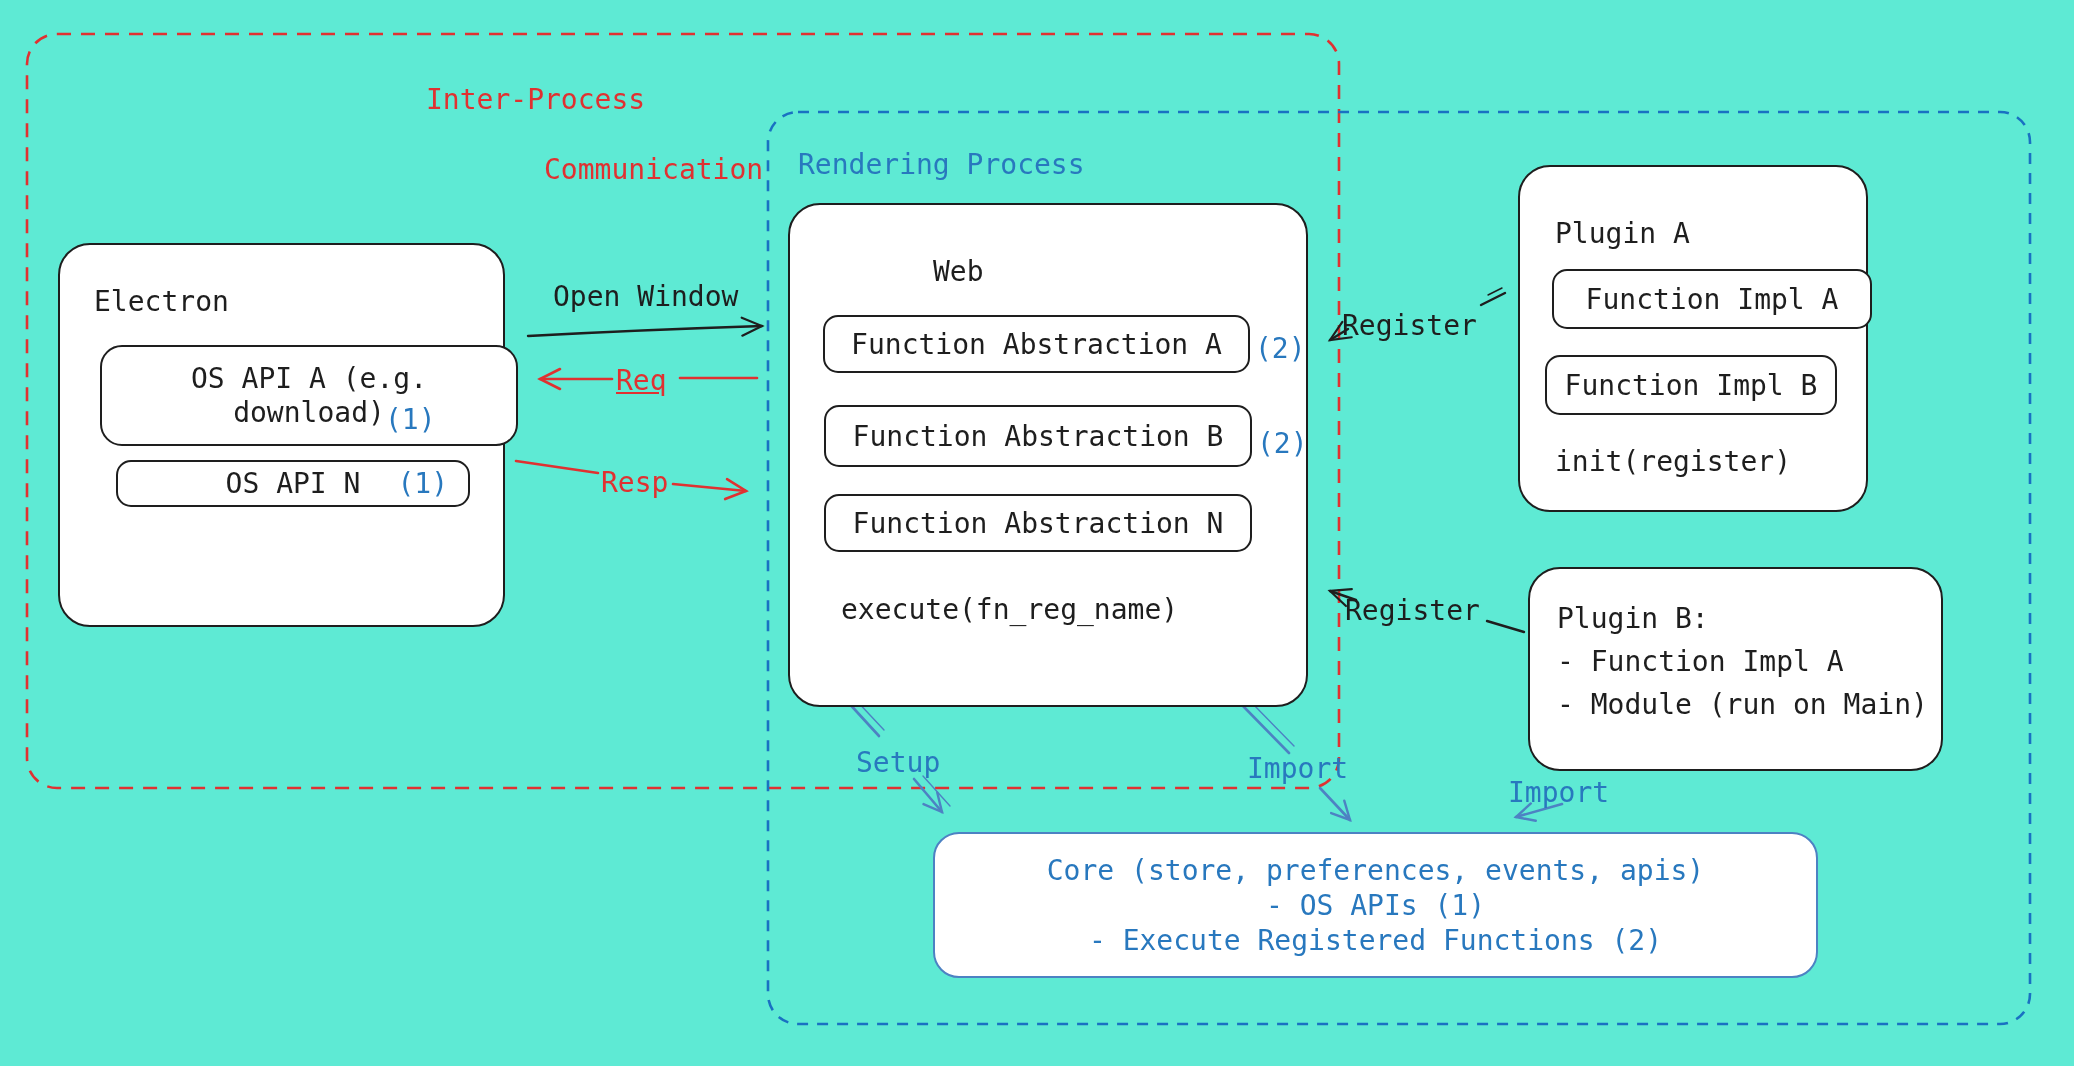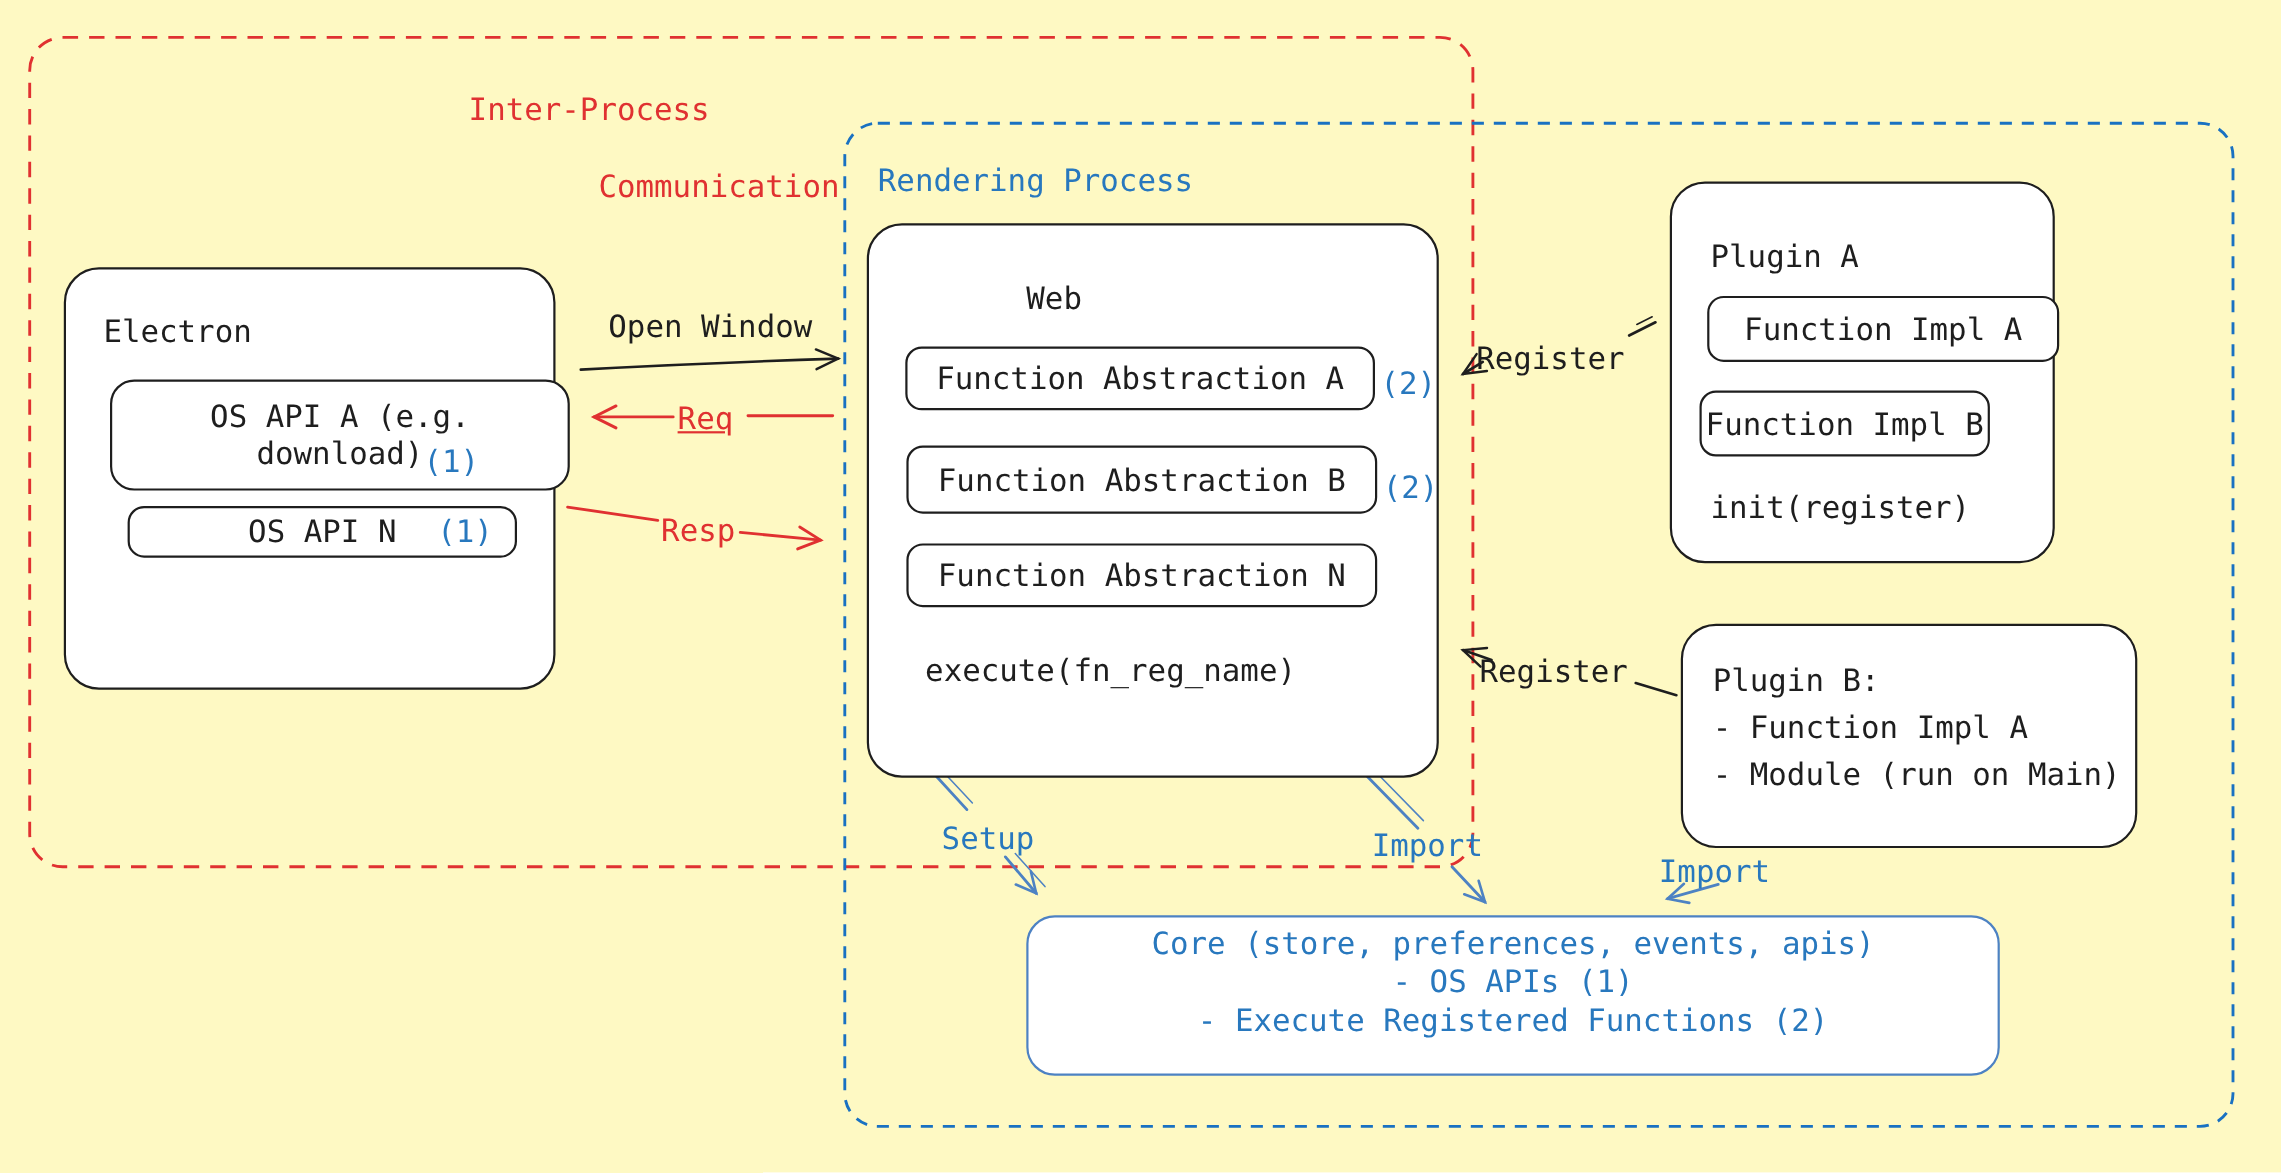--- a/index.html
+++ b/index.html
@@ -1,18 +1,18 @@
 <!DOCTYPE html>
 <html style="--red: #e03131; --blue: #1971c2; --blue_text: #2878be; --blue_soft: #4d82c3; --black: #1e1e1e;"><head>
 <meta charset="utf-8">
 <style>
   html,body { margin:0; padding:0; background:#ffffff; }
   .canvas {
     position:relative; width:2074px; height:1066px; overflow:hidden;
-    background:#fef9c3; color:var(--black);
+    background:#5eead4; color:var(--black);
     font-family:"DejaVu Sans Mono", "Liberation Mono", monospace;
     font-size:28px;
   }
   svg.layer { position:absolute; left:0; top:0; pointer-events:none; }
   .frame-red  { fill:none; stroke:var(--red);  stroke-width:2.6; stroke-dasharray:14 10; }
   .frame-blue { fill:none; stroke:var(--blue); stroke-width:2.6; stroke-dasharray:11 9; }
   .s-black { fill:none; stroke:var(--black); stroke-width:2.4; stroke-linecap:round; }
   .s-red   { fill:none; stroke:var(--red);   stroke-width:2.6; stroke-linecap:round; }
   .s-blue  { fill:none; stroke:var(--blue_soft); stroke-width:2.6; stroke-linecap:round; }
   .s-thin  { stroke-width:1.4; }
@@ -27,21 +27,21 @@
     text-align:center;
   }
   .lbl { position:absolute; white-space:pre; line-height:1.2; }
   .red-t   { color:var(--red); }
   .blue-t  { color:var(--blue_text); }
   .badge { color:var(--blue_text); }
   .core-box {
     position:absolute; background:#fff; box-sizing:border-box;
     border:2.2px solid var(--blue_soft); border-radius:26px;
     color:var(--blue_text); text-align:center;
-    padding-top:6px; line-height:35px; white-space:pre;
+    padding-top:19px; line-height:35px; white-space:pre;
   }
   .stack { line-height:43px; white-space:pre; }
 </style>
 </head>
 <body>
 
 <div class="canvas">
 
   <svg class="layer" width="2074" height="1066" viewBox="0 0 2074 1066">
     <defs>
@@ -133,21 +133,21 @@
   </div>
 
   <div class="lbl" style="left:1342px; top:309px;">Register</div>
   <div class="lbl" style="left:1345px; top:594px;">Register</div>
 
   <div class="box" style="left:1518px; top:165px; width:350px; height:347px;">
     <div class="lbl" style="left:35px; top:50px;">Plugin A</div>
     <div class="subbox" style="left:32px; top:102px; width:320px; height:60px;">
       <span>Function Impl A</span>
     </div>
-    <div class="subbox" style="left:25px; top:188px; width:264px; height:60px;">
+    <div class="subbox" style="left:25px; top:188px; width:292px; height:60px;">
       <span>Function Impl B</span>
     </div>
     <div class="lbl" style="left:35px; top:278px;">init(register)</div>
   </div>
 
   <div class="box" style="left:1528px; top:567px; width:415px; height:204px;">
     <div class="lbl stack" style="left:27px; top:28px;"><span>Plugin B:</span><br><span>- Function Impl A</span><br><span>- Module (run on Main)</span></div>
   </div>
 
   <div class="lbl blue-t" style="left:856px; top:746px;">Setup</div>

